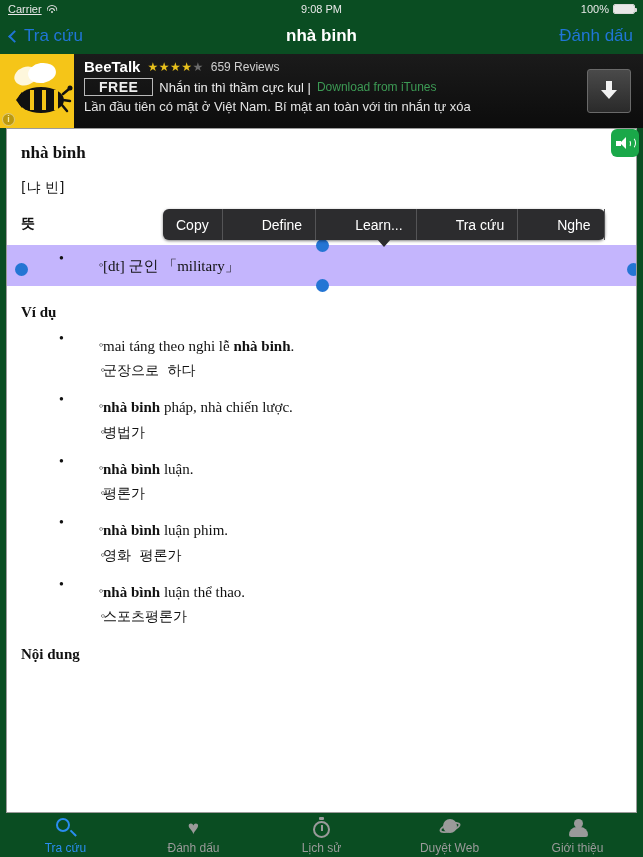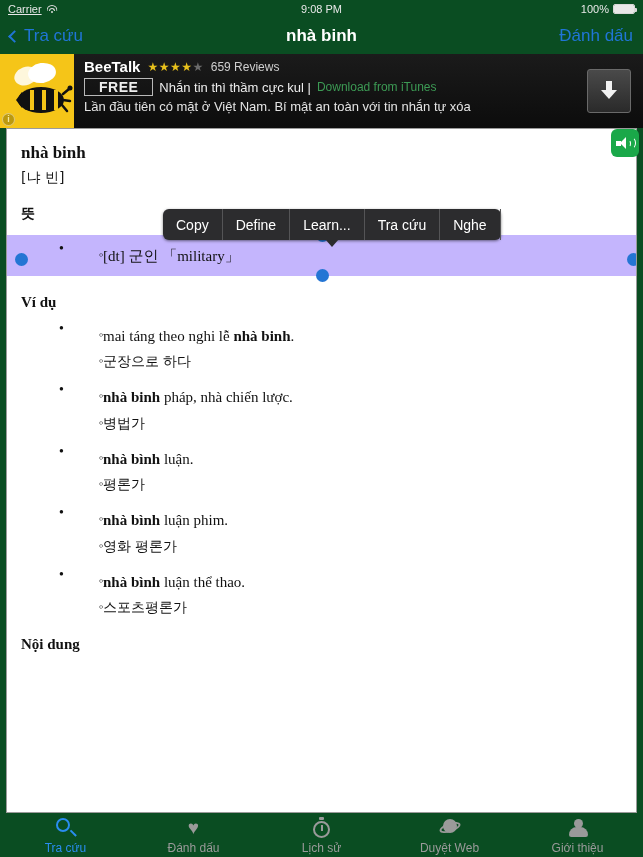--- a/index.html
+++ b/index.html
@@ -105,49 +105,49 @@
   .spk .cone {
     position: absolute; left: 4px; top: 1px; width: 0; height: 0;
     border-top: 6px solid transparent; border-bottom: 6px solid transparent; border-right: 6px solid #fff;
   }
   .spk .w { position: absolute; border: 1.3px solid #fff; border-radius: 50%; border-left-color: transparent; border-top-color: transparent; border-bottom-color: transparent; }
   .spk .w1 { width: 5px; height: 7px; left: 10px; top: 3.5px; }
   .spk .w2 { width: 9px; height: 12px; left: 11px; top: 1px; }
 
   .doc { padding: 14px 14px 10px 14px; position: relative; }
   .headword { font-size: 17px; font-weight: bold; color: #111; font-family: "Liberation Serif", serif; }
-  .pron { font-size: 14px; color: #1a1a1a; margin-top: 6px; font-family: "DejaVu Sans", sans-serif; }
+  .pron { font-size: 14px; color: #1a1a1a; margin-top: 16px; font-family: "DejaVu Sans", sans-serif; }
   .sec-head { font-size: 14px; font-weight: bold; margin-top: 18px; color: #111; font-family: "DejaVu Sans", sans-serif; }
   .sec-head.serif { font-family: "Liberation Serif", serif; font-size: 15px; }
   .bullet-l1 { position: relative; padding-left: 42px; margin-top: 6px; }
   .bullet-l1::before {
     content: "\25CF"; position: absolute; left: 38px; top: -2px; font-size: 8px; color: #111;
   }
   .sub { position: relative; padding-left: 82px; margin-top: 4px; font-size: 15px; color: #111; line-height: 1.5; }
   .sub::before {
     content: "\25E6"; position: absolute; left: 78px; top: 0px; font-size: 13px; color: #111;
   }
-  .sub.kr { font-family: Liberation Sans, sans-serif; font-size: 14px; }
+  .sub.kr { font-family: Liberation Mono, monospace; font-size: 14px; }
   .sub b { font-weight: bold; }
   .grp { margin-top: 14px; }
 
   
   .sel-row {
     position: relative; background: #c4b5fd; margin: 12px -14px 0 -14px; padding: 4px 14px 8px 14px;
   }
   .handle { position: absolute; width: 13px; height: 13px; border-radius: 50%; background: #2475d4; z-index: 20; }
   .nd-list { margin-top: 10px; }
   .nd-item { position: relative; padding-left: 42px; font-size: 14px; font-weight: bold; font-family: "DejaVu Sans", sans-serif; color:#111; }
   .nd-item::before { content: "\25CF"; position: absolute; left: 36px; top: 0px; font-size: 9px; }
 
   
   .ctxmenu {
     position: absolute; left: 163px; top: 209px; height: 31px; z-index: 40;
     background: #2c2c2e; border-radius: 6px; display: flex; align-items: stretch;
-    box-shadow: 0 1px 3px rgba(0,0,0,.5); font-family: "Liberation Sans", sans-serif;
+    box-shadow: 0 1px 3px rgba(0,0,0,.5); font-family: "Liberation Sans", sans-serif; gap: 26px;
   }
   .ctx-item {
     padding: 0 13px; display: flex; align-items: center; color: #fff; font-size: 14px;
     border-right: 1px solid #545456; cursor: pointer; white-space: nowrap;
   }
   .ctx-item:last-child { border-right: none; }
   .ctx-arrow {
     position: absolute; left: 50%; transform: translateX(-50%); bottom: -7px;
     width: 0; height: 0; border-left: 7px solid transparent; border-right: 7px solid transparent;
     border-top: 8px solid #2c2c2e;

